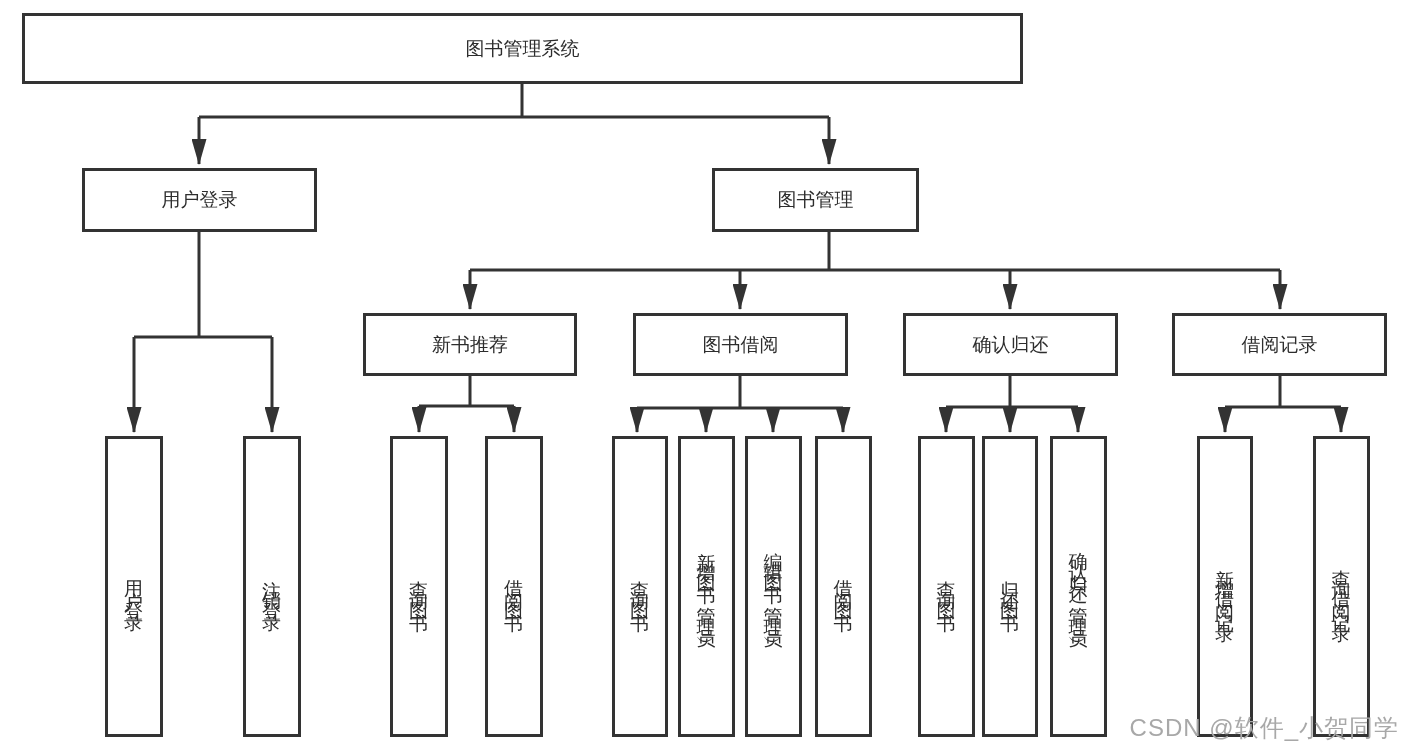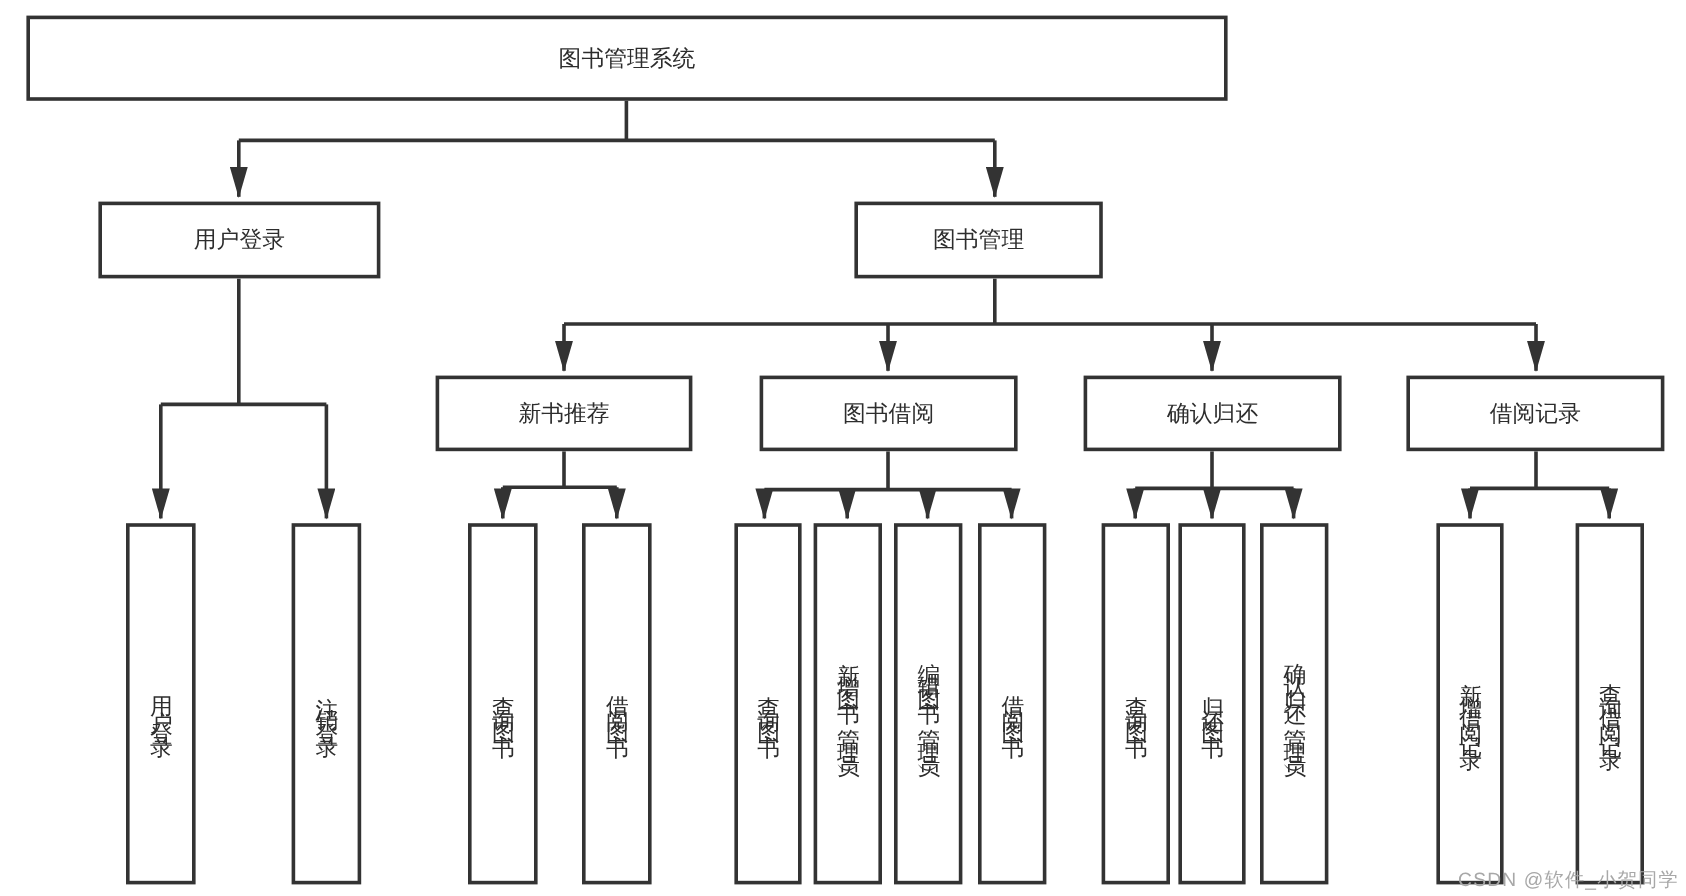--- a/index.html
+++ b/index.html
@@ -29,21 +29,21 @@
   .node.v .lbl{
     writing-mode:vertical-rl;
     text-orientation:mixed;
     letter-spacing:11px;
     line-height:1;
   }
   .watermark{
     position:absolute;
     right:6px;
     bottom:3px;
-    font-size:16px;
+    font-size:24px;
     color:#a8a8a8;
     z-index:3;
     letter-spacing:1px;
   }
 </style>
 </head>
 <body>
 
 <div class="canvas">
 

